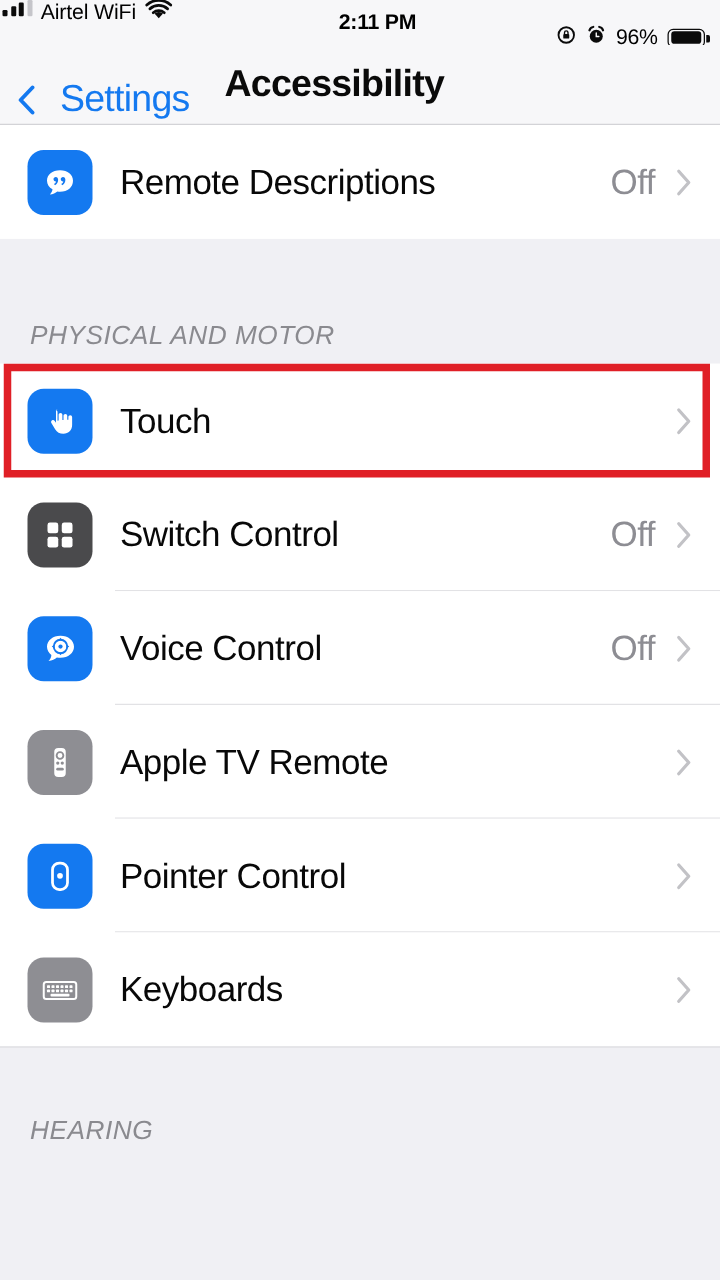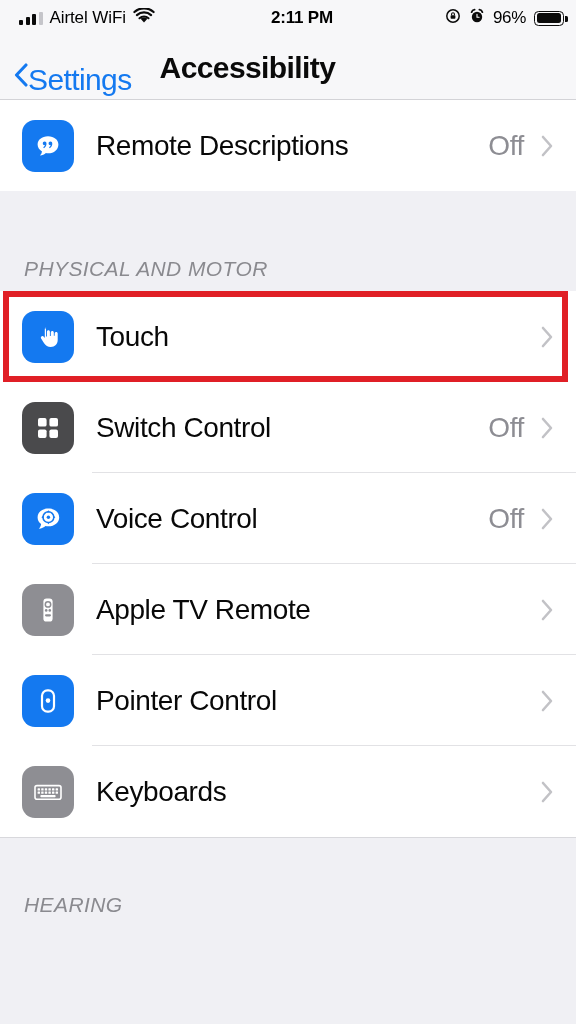--- a/index.html
+++ b/index.html
@@ -10,23 +10,23 @@
     -webkit-font-smoothing:antialiased;
     overflow:hidden;
   }
   .screen { position:relative; width:576px; height:1024px; background:#f0f0f4; }
 
   
   .statusbar{
     position:relative; height:36px; background:#f7f7f9;
     display:flex; align-items:center;
   }
-  .sb-left{ position:absolute; left:19px; top:0; height:36px; display:flex; align-items:center; gap:7px; }
+  .sb-left{ position:absolute; left:2px; top:0; height:36px; display:flex; gap:7px; }
   .sb-center{ position:absolute; left:0; right:0; top:0; height:36px; display:flex; align-items:center; justify-content:center;margin-left:28px; }
-  .sb-right{ position:absolute; right:12px; top:0; height:36px; display:flex; align-items:center; gap:8px; }
+  .sb-right{ position:absolute; right:12px; top:12px; height:36px; display:flex; align-items:center; gap:8px; }
   .sb-text{ font-size:17px; color:#000; letter-spacing:-0.1px; }
   .sb-time{ font-size:17px; font-weight:bold; color:#000; letter-spacing:-0.2px; }
   .sb-pct{ font-size:17px; color:#000; letter-spacing:-0.3px; }
 
   .bars{ display:flex; align-items:flex-end; gap:2.5px; height:13px; }
   .bars i{ display:block; width:4px; background:#0b0b0b; border-radius:1px; }
   .bars i:nth-child(1){ height:5px; }
   .bars i:nth-child(2){ height:8px; }
   .bars i:nth-child(3){ height:11px; }
   .bars i:nth-child(4){ height:13px; background:#c5c5ca; }
@@ -34,21 +34,21 @@
   .battery{ position:relative; width:30px; height:15px; border:1.8px solid #0b0b0b; border-radius:4.5px; }
   .battery::after{ content:""; position:absolute; right:-4.5px; top:4px; width:2.5px; height:6px; background:#0b0b0b; border-radius:0 1.5px 1.5px 0; }
   .battery i{ position:absolute; left:1.8px; top:1.8px; bottom:1.8px; width:88%; background:#0b0b0b; border-radius:2.5px; }
 
   
   .navbar{
     position:relative; height:64px; background:#f7f7f9;
     display:flex; align-items:center;
     border-bottom:1px solid #d3d3d7;
   }
-  .back{ display:flex; margin-left:14px; gap:0; cursor:pointer;margin-top:24px; }
+  .back{ display:flex; align-items:center; margin-left:14px; gap:20px; cursor:pointer;margin-top:24px; }
   .back-chev{ width:14px; height:24px; }
   .back-label{ font-size:30px; color:#1479f0; letter-spacing:-0.6px; }
   .nav-title{ font-size:30px; font-weight:bold; color:#0a0a0a; letter-spacing:-0.6px; margin-left:28px; }
 
   
   .list{ background:#ffffff; }
   .group-gap{ background:#f0f0f4; }
   .sec-head{
     background:#f0f0f4; color:#8a8a8f;
     font-size:21px; letter-spacing:0.4px;

